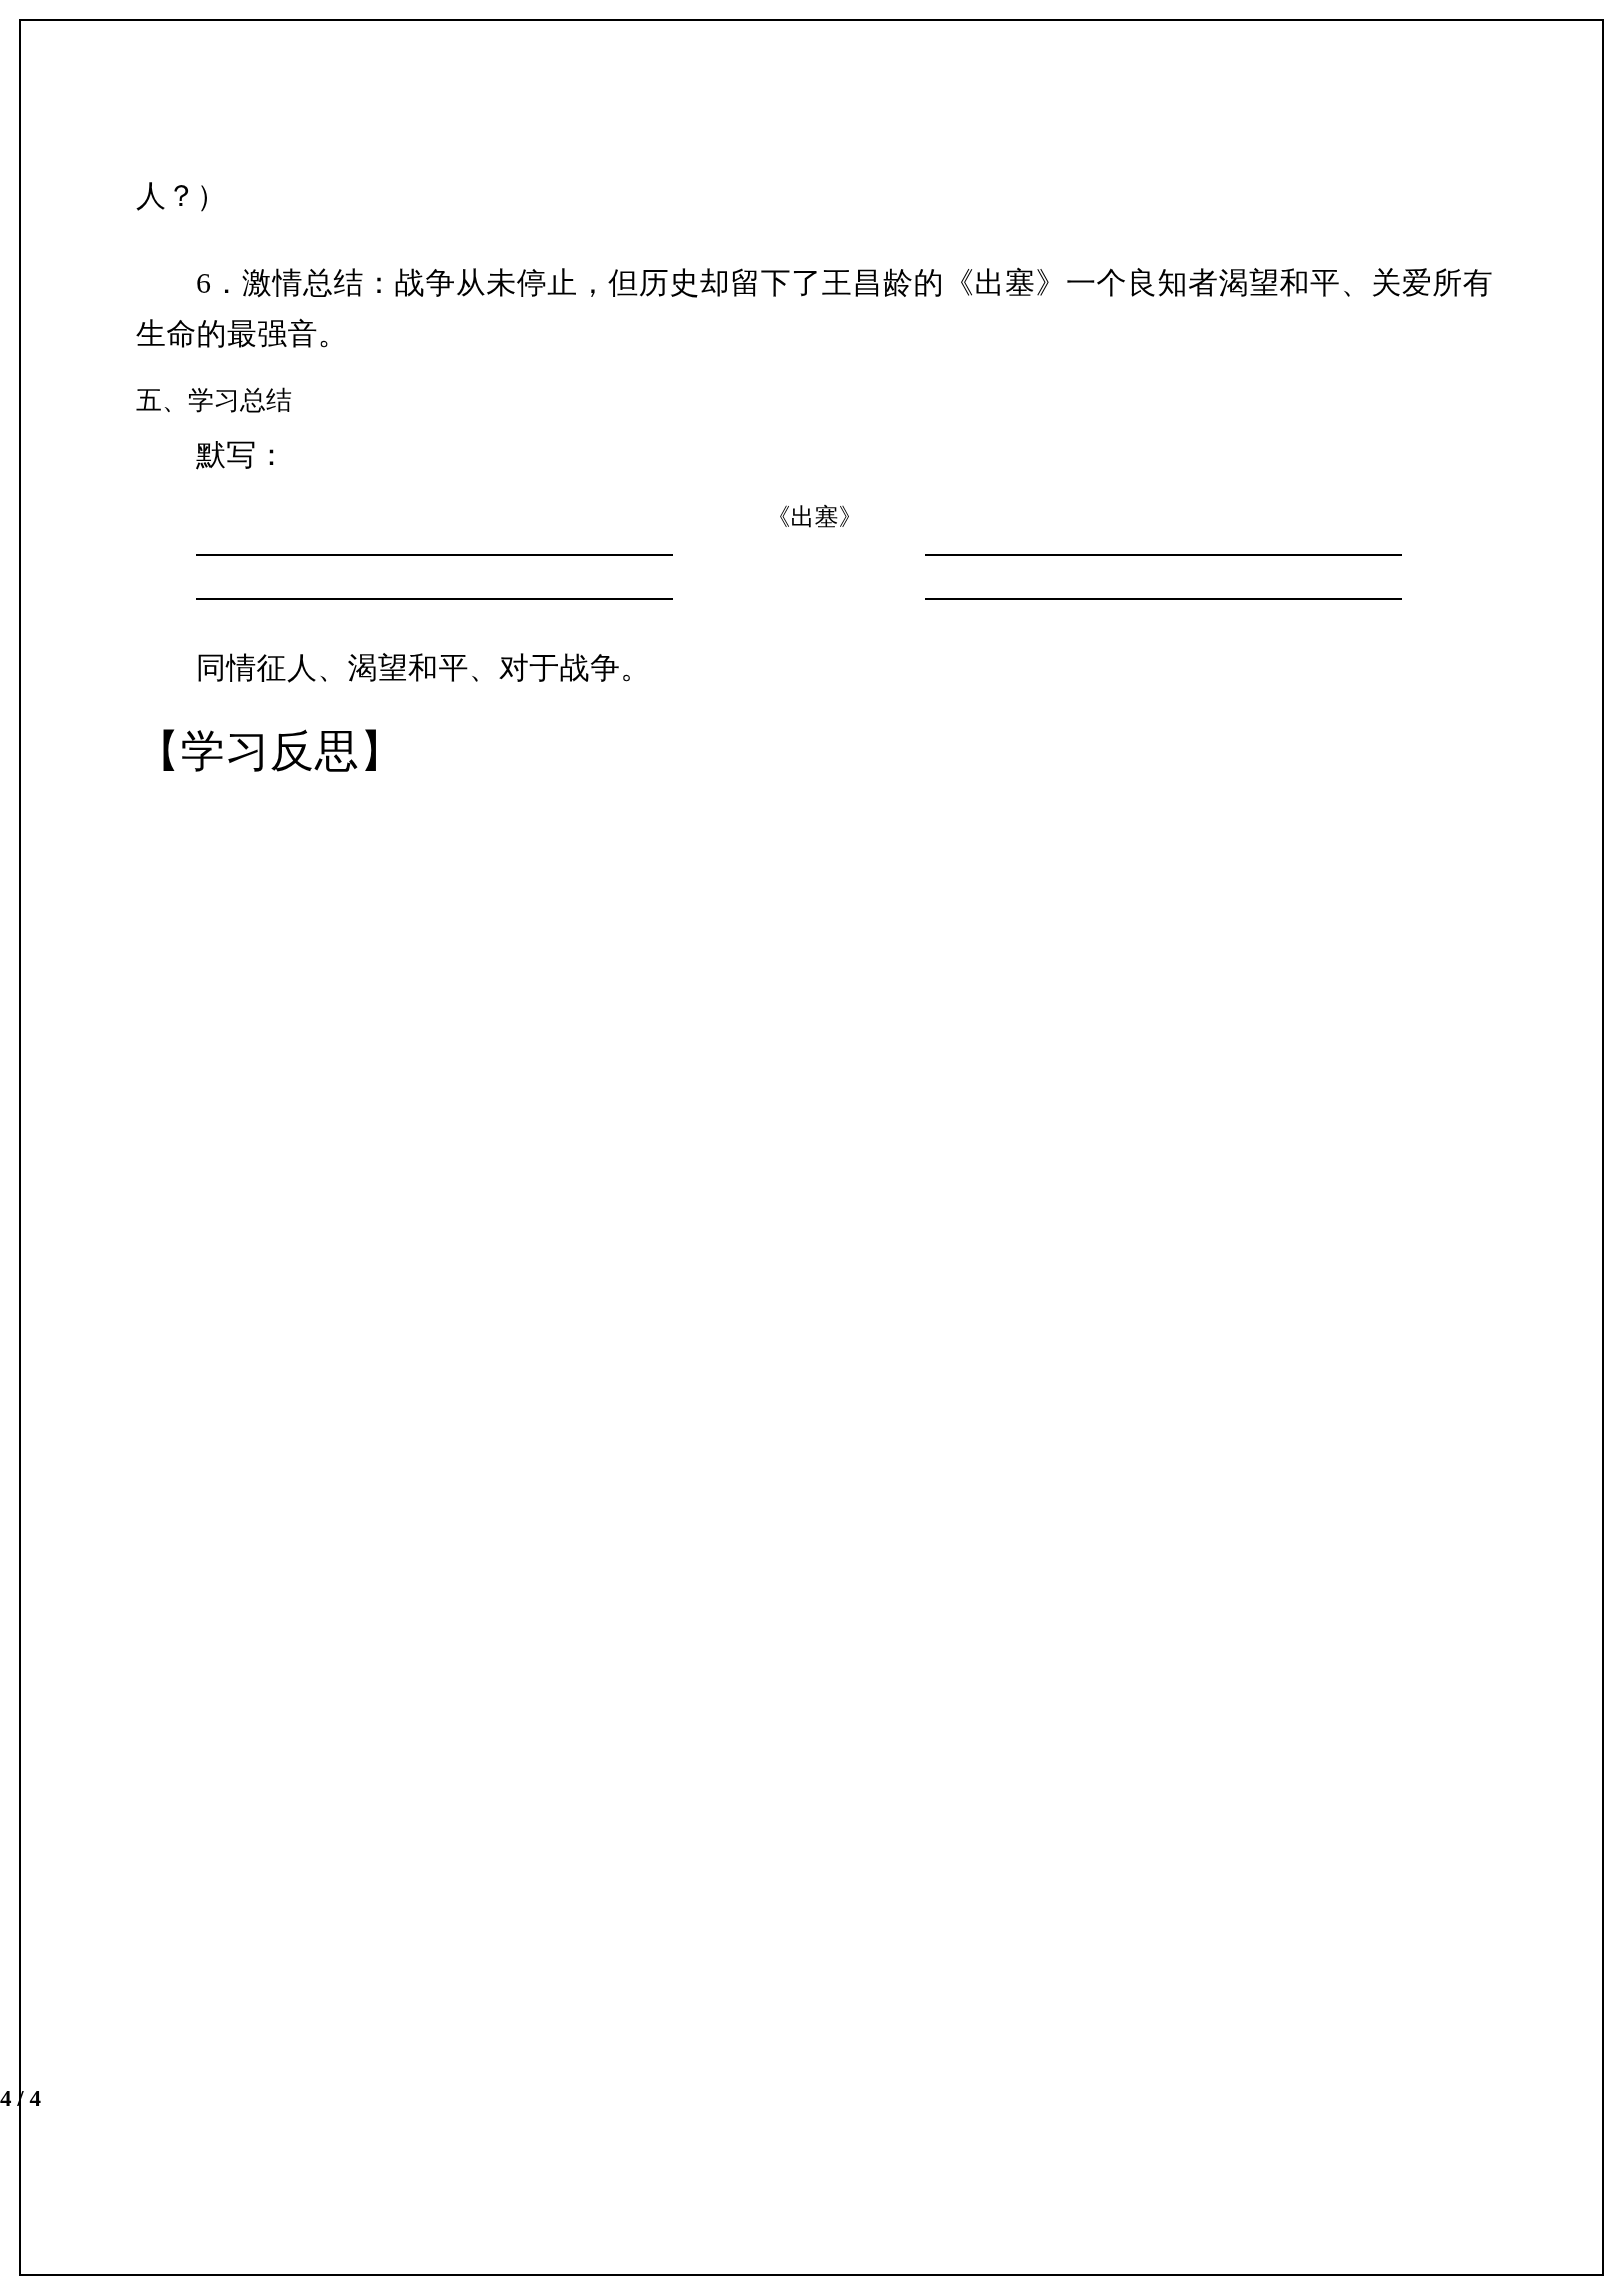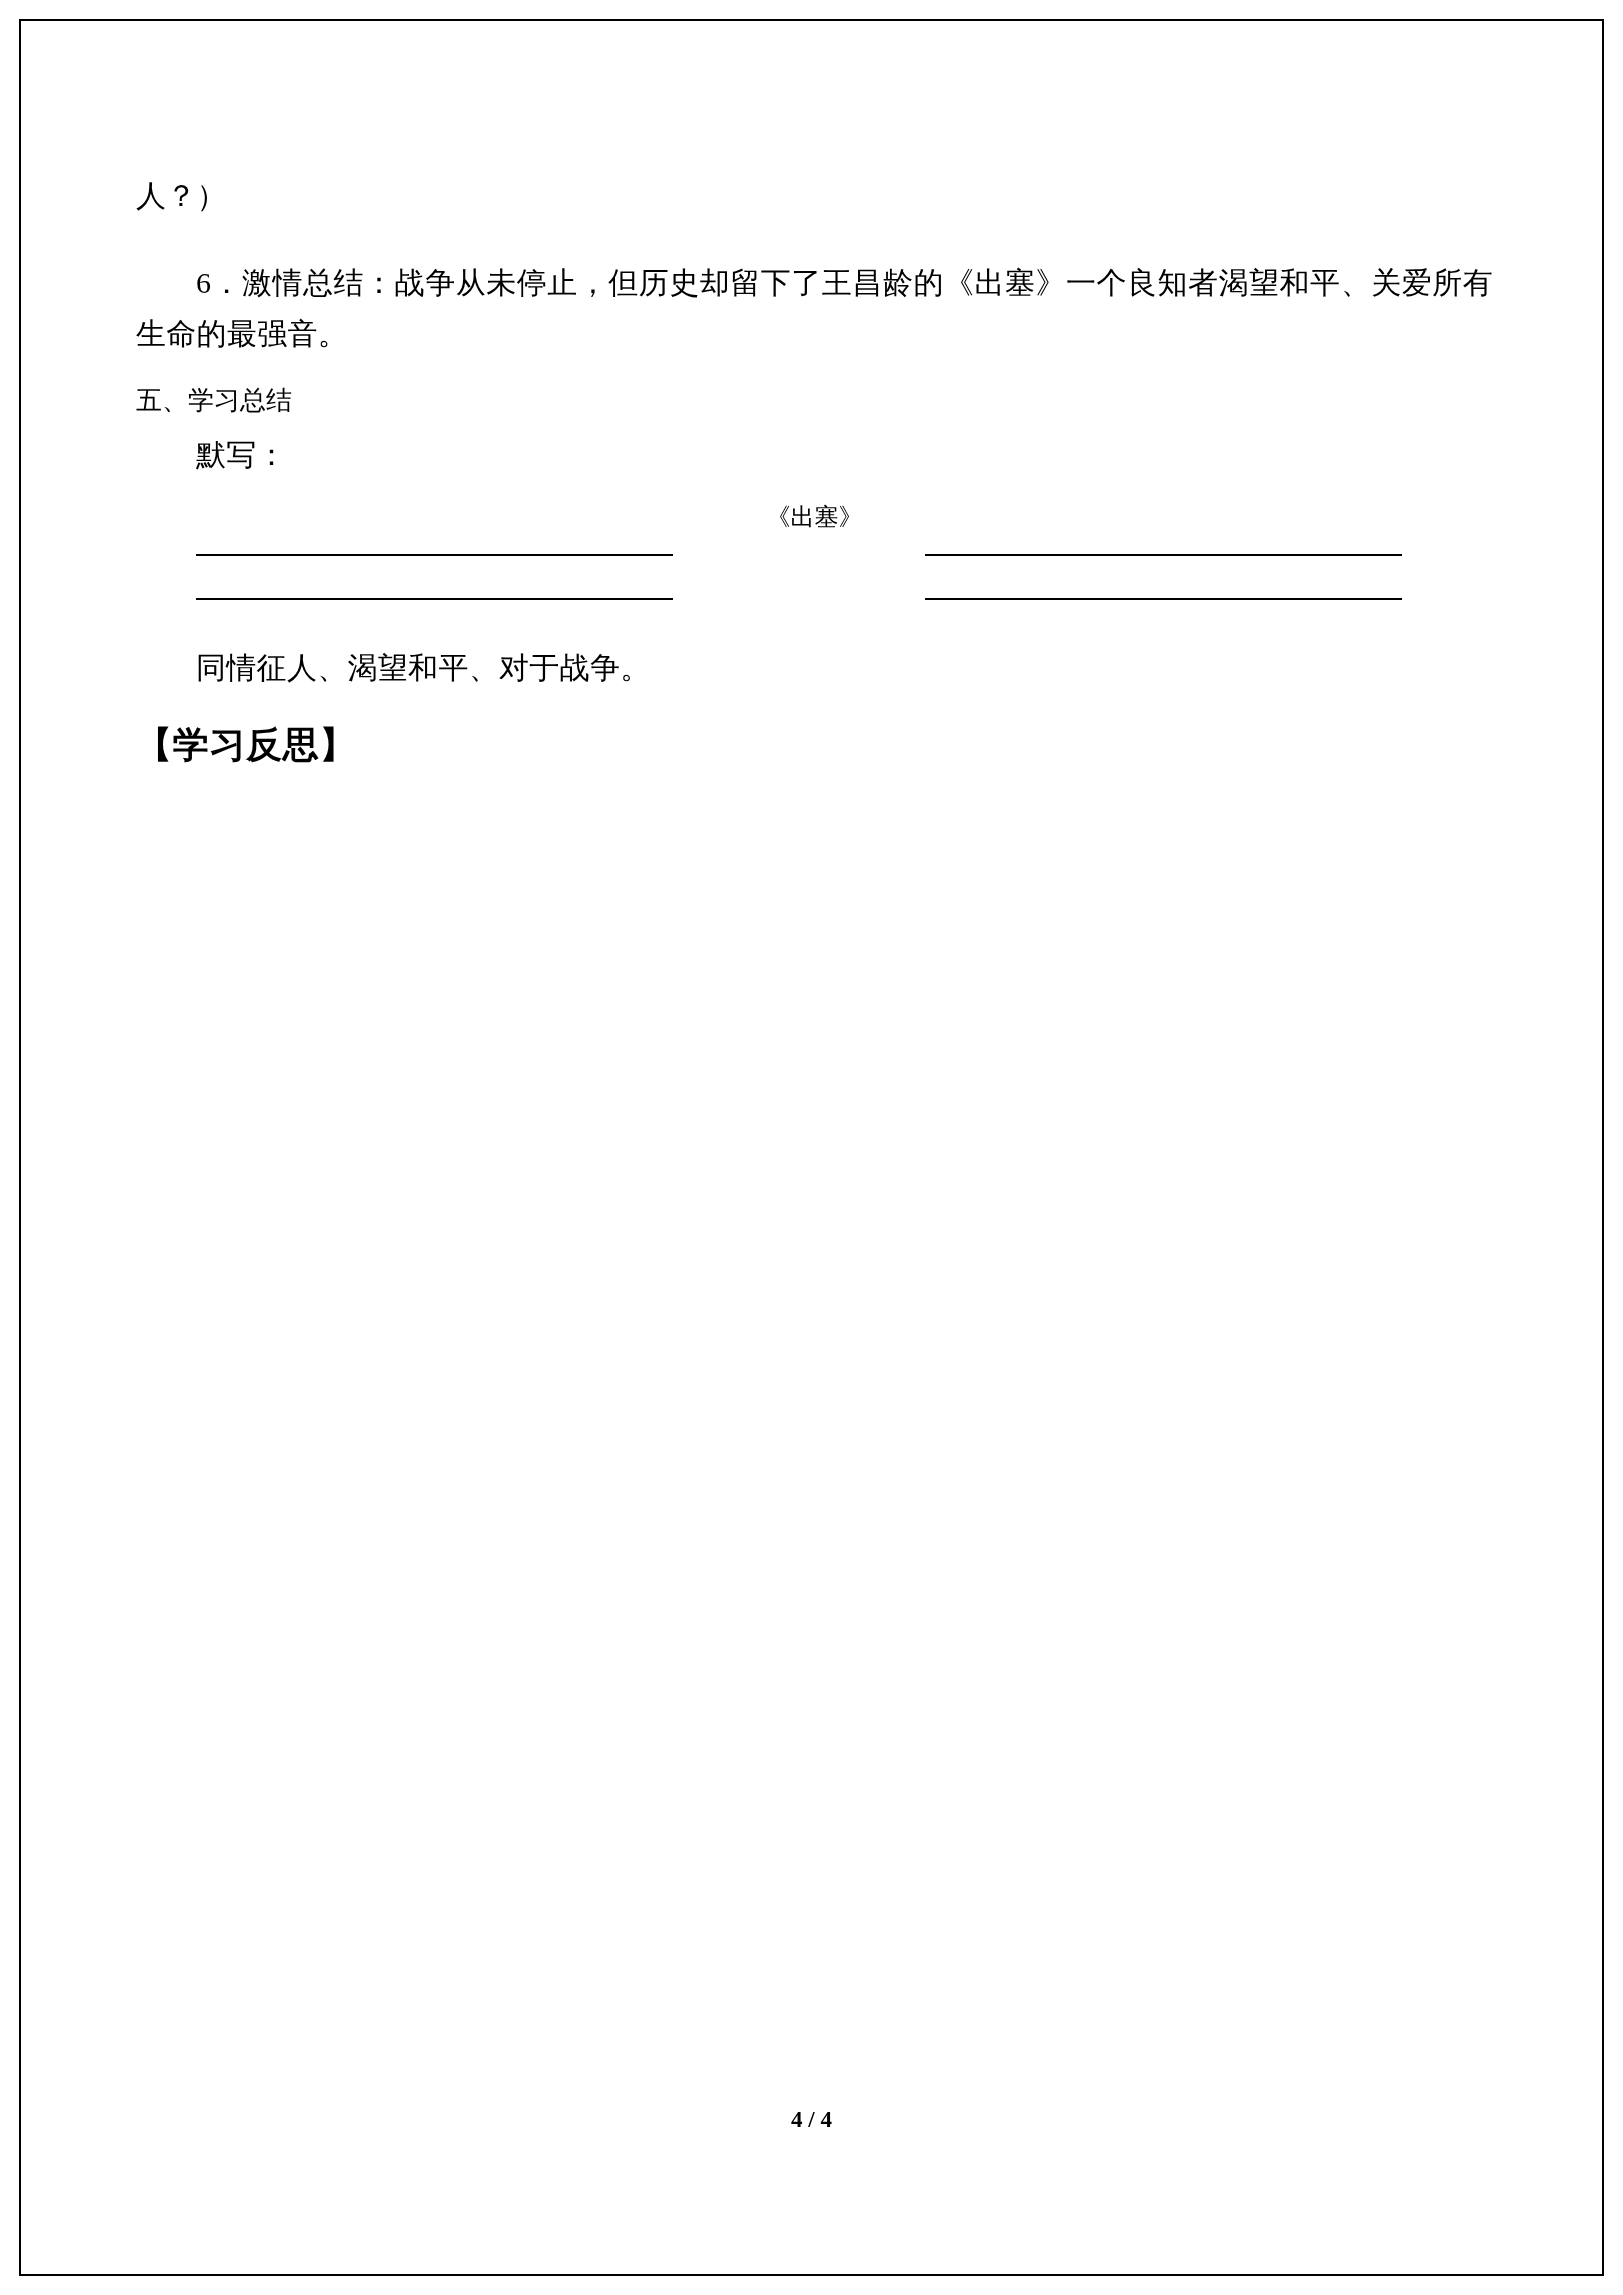--- a/index.html
+++ b/index.html
@@ -75,36 +75,35 @@
     border-bottom: 2px solid #000000;
   }
   .blank-line.a {
     width: 477px;
   }
   .blank-line.b {
     width: 477px;
     margin-left: 252px;
   }
   .bold-bracket {
-    font-size: 36px;
-    font-weight: bold;
+    font-size: 44px;
+    font-weight: normal;
     line-height: 1.6;
     margin: 23px 0 0 0;
     letter-spacing: 0.7px;
   }
   .footer {
     position: absolute;
     left: 0;
     right: 0;
     top: 2086px;
-    text-align: center;
+    text-align: left;
     font-size: 23px;
     font-weight: bold;
     font-family: "Liberation Serif", "DejaVu Serif", serif;
-    margin-top: 21px;
   }
 </style>
 </head>
 <body>
 
 <div class="page">
 
   <div class="border-frame"></div>
 
   <div class="content">

